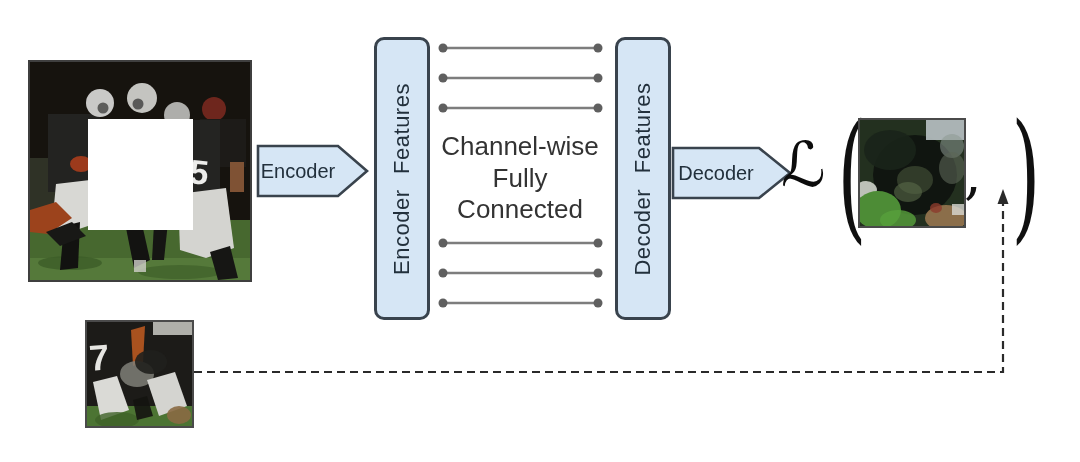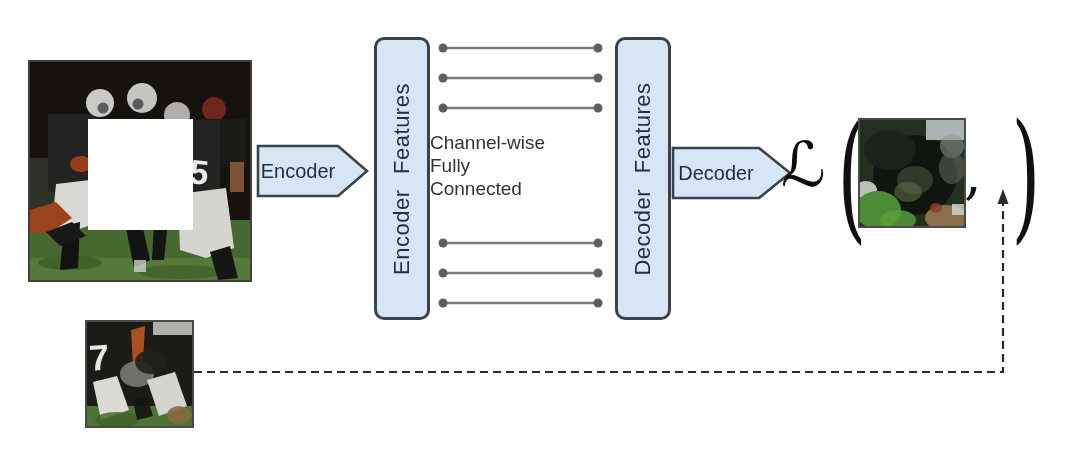--- a/index.html
+++ b/index.html
@@ -18,22 +18,22 @@
   .flow-arrow{position:absolute;}
 
   
   .feature-box{position:absolute;width:50px;height:277px;
     background:var(--node-fill,#d6e6f5);
     border:3px solid var(--node-border,#39434d);
     border-radius:10px;display:flex;align-items:center;justify-content:center;}
   .feature-box .vlabel{transform:rotate(-90deg);white-space:nowrap;
     font-size:22px;color:var(--node-text,#22303c);word-spacing:9px;letter-spacing:.5px;}
 
-  .channel-label{position:absolute;left:430px;top:131px;width:180px;text-align:left;
-    font-size:19px;line-height:1.22;color:var(--body-text,#333);white-space:pre-line;}
+  .channel-label{position:absolute;left:430px;top:131px;width:180px;text-align:center;
+    font-size:26px;line-height:1.22;color:var(--body-text,#333);white-space:pre-line;}
 
   .loss-symbol{position:absolute;left:781px;top:132px;font-size:62px;line-height:66px;
     font-family:"DejaVu Serif","DejaVu Sans",serif;font-style:italic;color:#0c0c0c;}
 
   .paren{position:absolute;top:88px;width:28px;height:174px;display:flex;
     align-items:center;justify-content:center;
     font-family:"DejaVu Serif","DejaVu Sans",serif;font-size:74px;color:#101010;}
   .paren span{display:inline-block;transform:scaleY(1.9);line-height:1;}
   .paren-open{left:838px;}
   .paren-close{left:1012px;}

